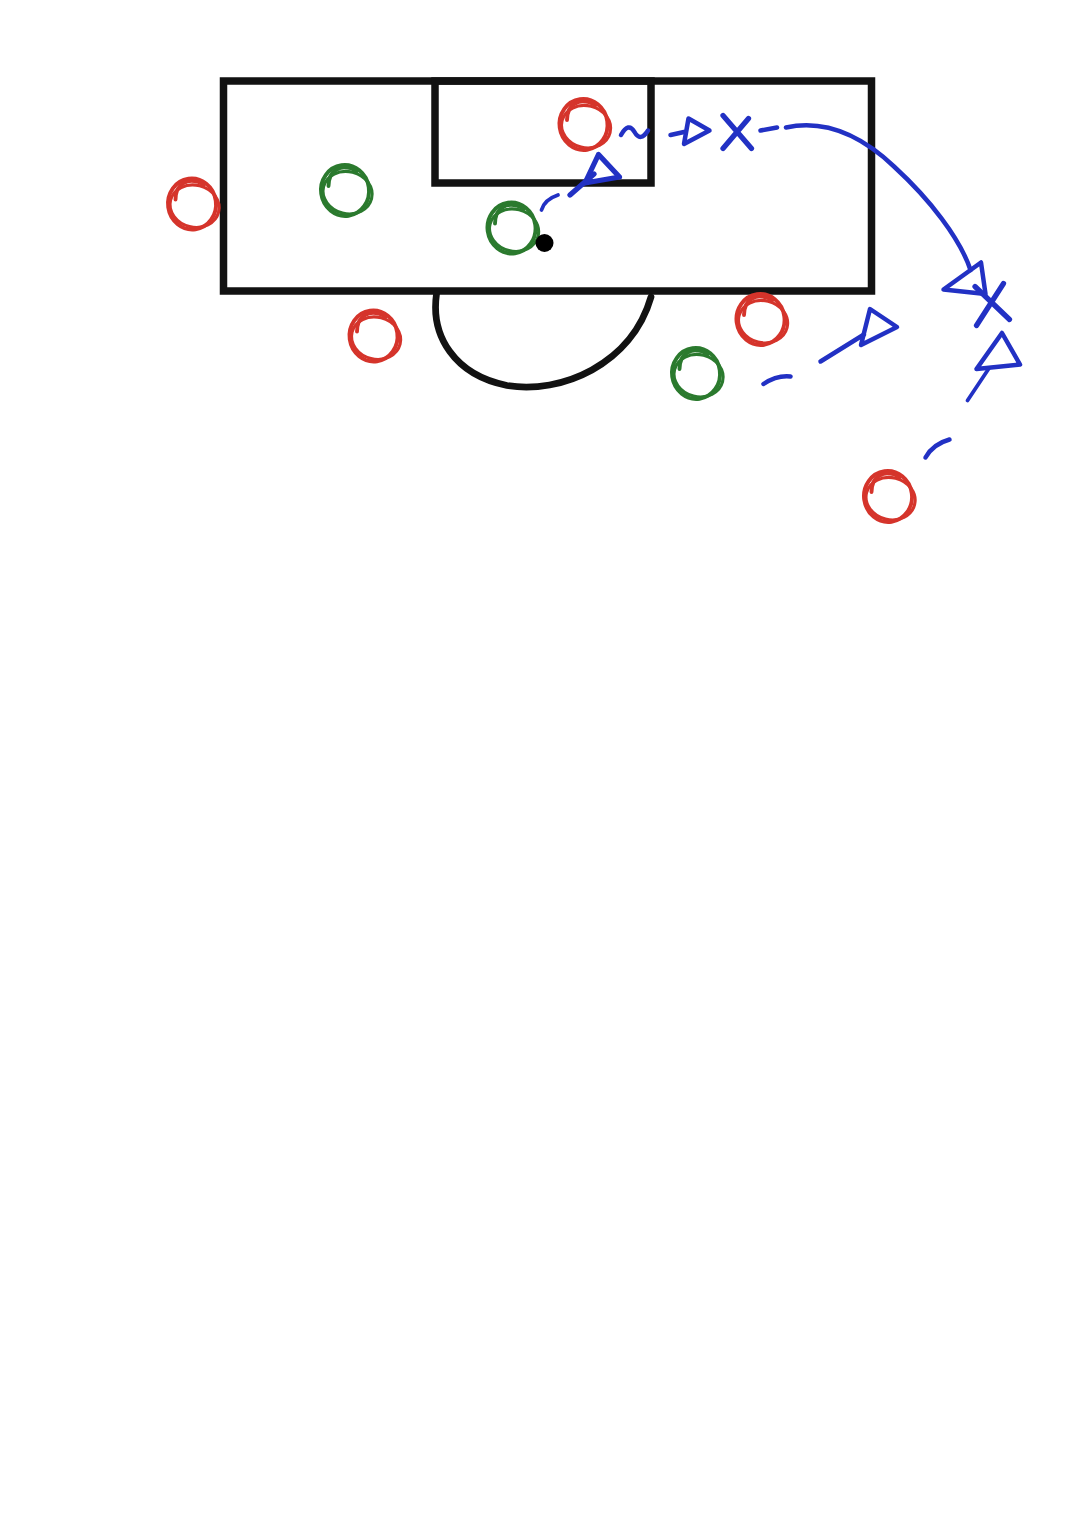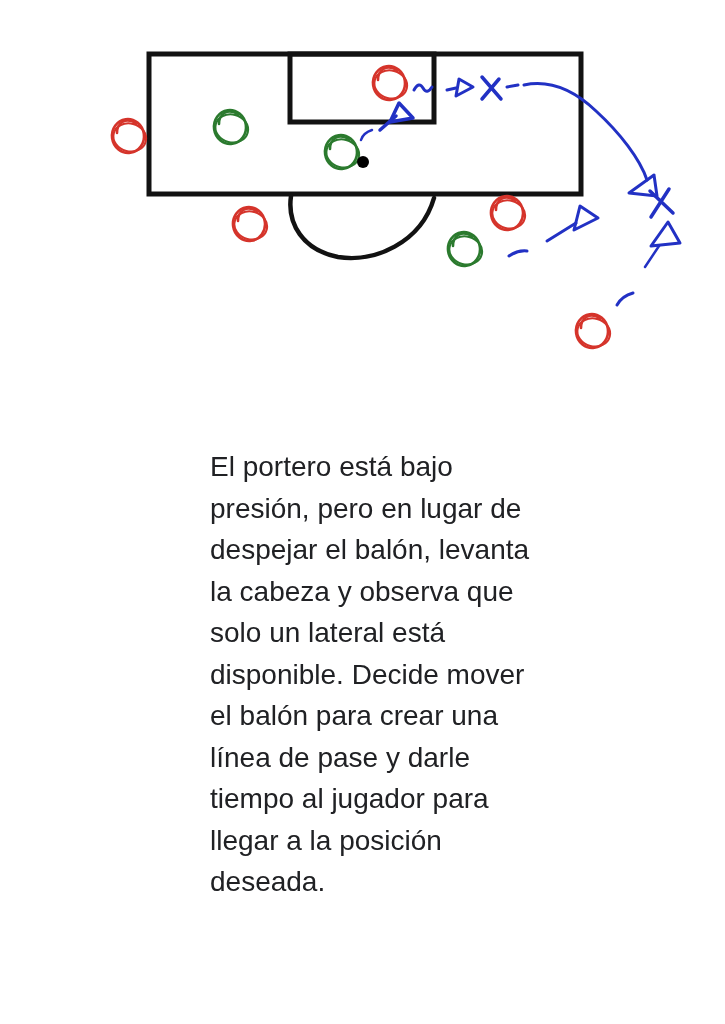--- a/index.html
+++ b/index.html
@@ -90,24 +90,13 @@
         <ellipse cx="343" cy="153" rx="16.5" ry="14" transform="rotate(14 341 152)" fill="none" stroke="#2b7a2e" stroke-width="2.1"></ellipse>
         <path d="M 349 139 C 338 133 330 139 330 149" fill="none" stroke="#2b7a2e" stroke-width="2.6" stroke-linecap="round"></path>
       </g>
       <g>
         <ellipse cx="464" cy="249" rx="16" ry="17" transform="rotate(-8 464 249)" fill="none" stroke="#2b7a2e" stroke-width="2.6"></ellipse>
         <ellipse cx="466" cy="250" rx="16.5" ry="14" transform="rotate(14 464 249)" fill="none" stroke="#2b7a2e" stroke-width="2.1"></ellipse>
         <path d="M 472 236 C 461 230 453 236 453 246" fill="none" stroke="#2b7a2e" stroke-width="2.6" stroke-linecap="round"></path>
       </g>
       <circle cx="363" cy="162" r="6" fill="#000000"></circle>
     </svg>
-  <div class="description">El portero está bajo
-presión, pero en lugar de
-despejar el balón, levanta
-la cabeza y observa que
-solo un lateral está
-disponible. Decide mover
-el balón para crear una
-línea de pase y darle
-tiempo al jugador para
-llegar a la posición
-deseada.</div>
 </div>
 
 </body></html>

